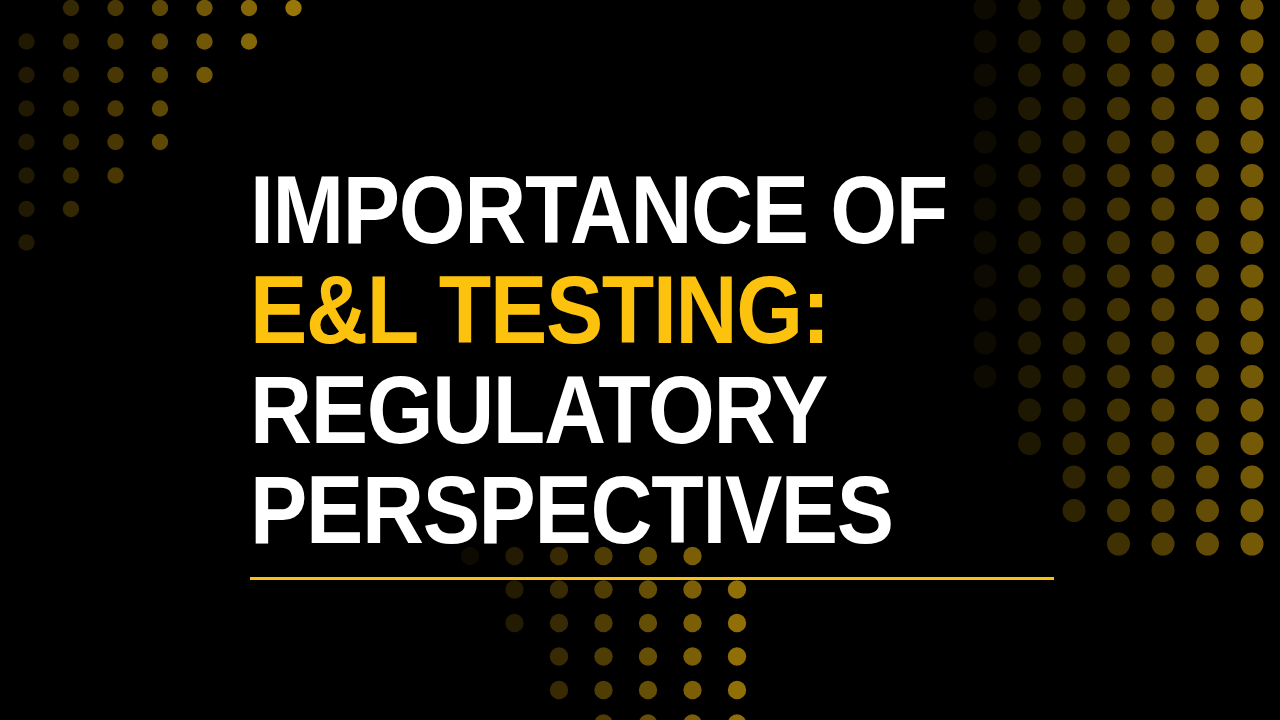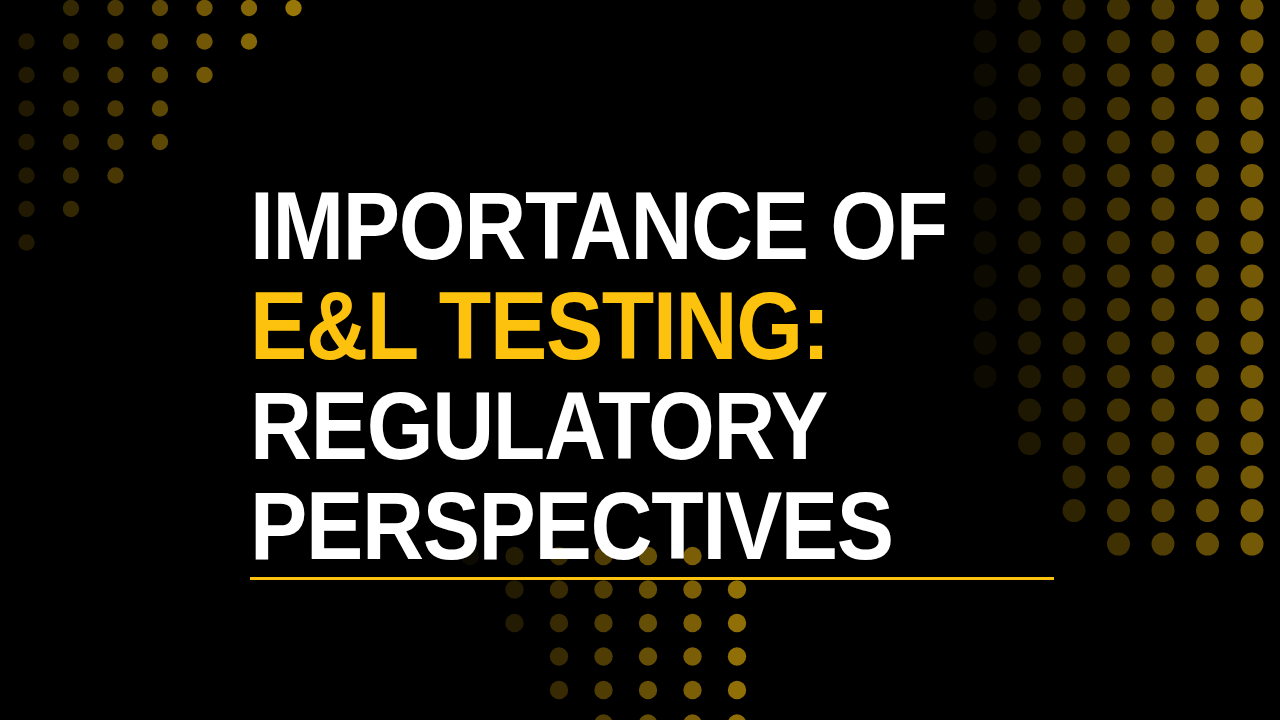--- a/index.html
+++ b/index.html
@@ -21,21 +21,21 @@
   .decor-layer {
     position: absolute;
     inset: 0;
     width: 1280px;
     height: 720px;
     pointer-events: none;
   }
   .title-block {
     position: absolute;
     left: 250px;
-    top: 176px;
+    top: 160px;
     width: 820px;
   }
   .title-line {
     font-family: "Liberation Sans", sans-serif;
     font-weight: bold;
     font-size: 96px;
     line-height: 100px;
     letter-spacing: -1.5px;
     color: #FFFFFF;
     text-transform: uppercase;

